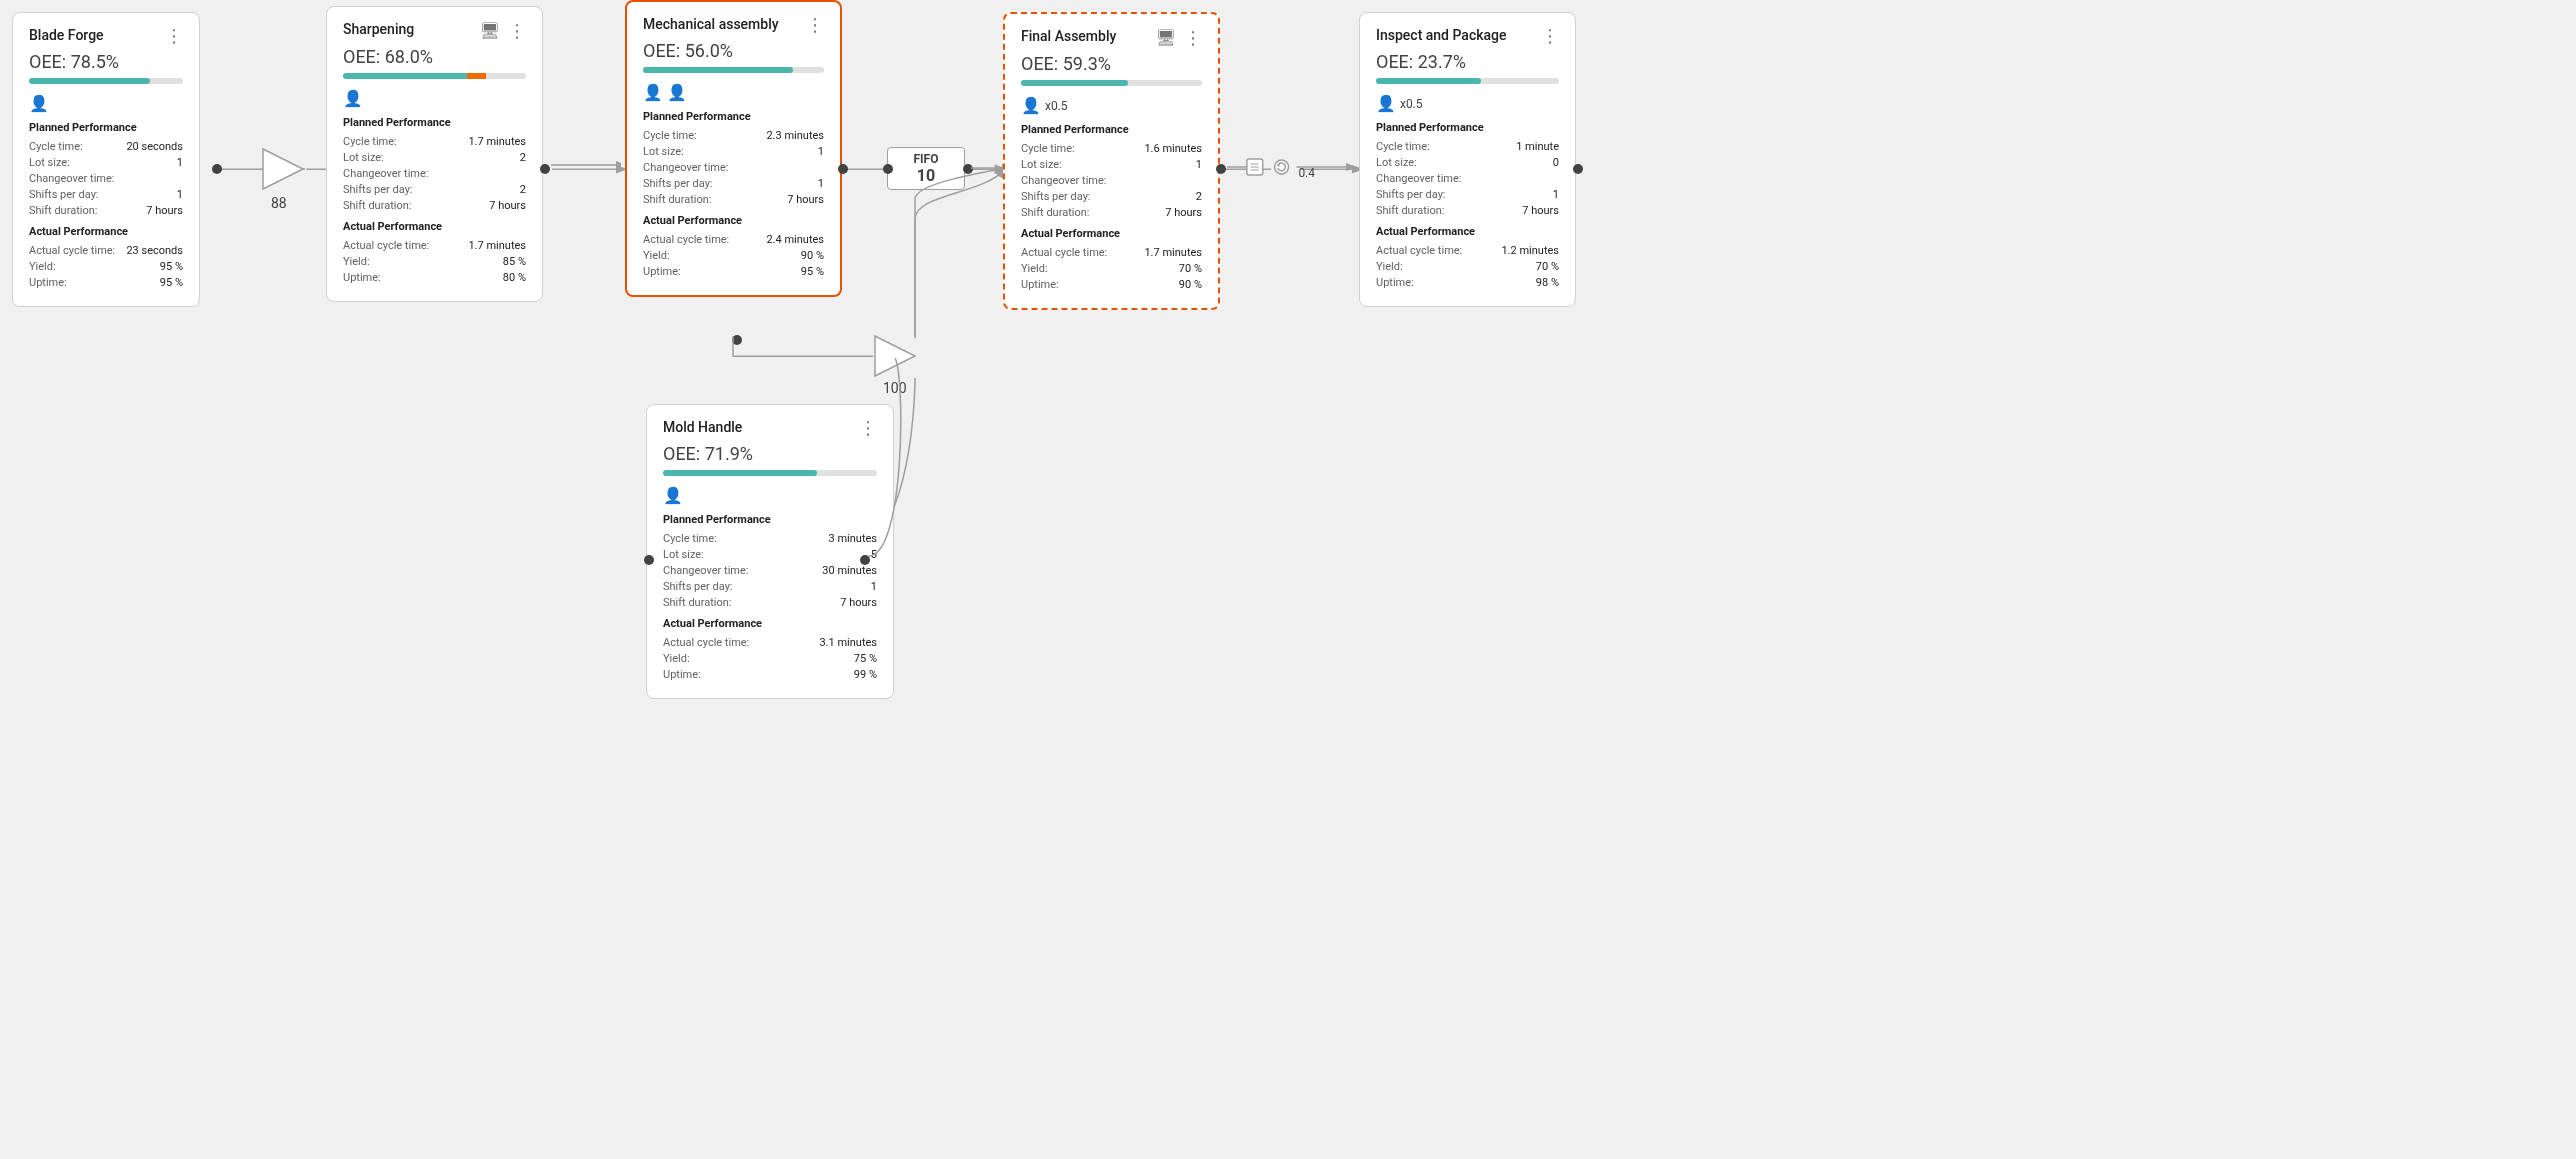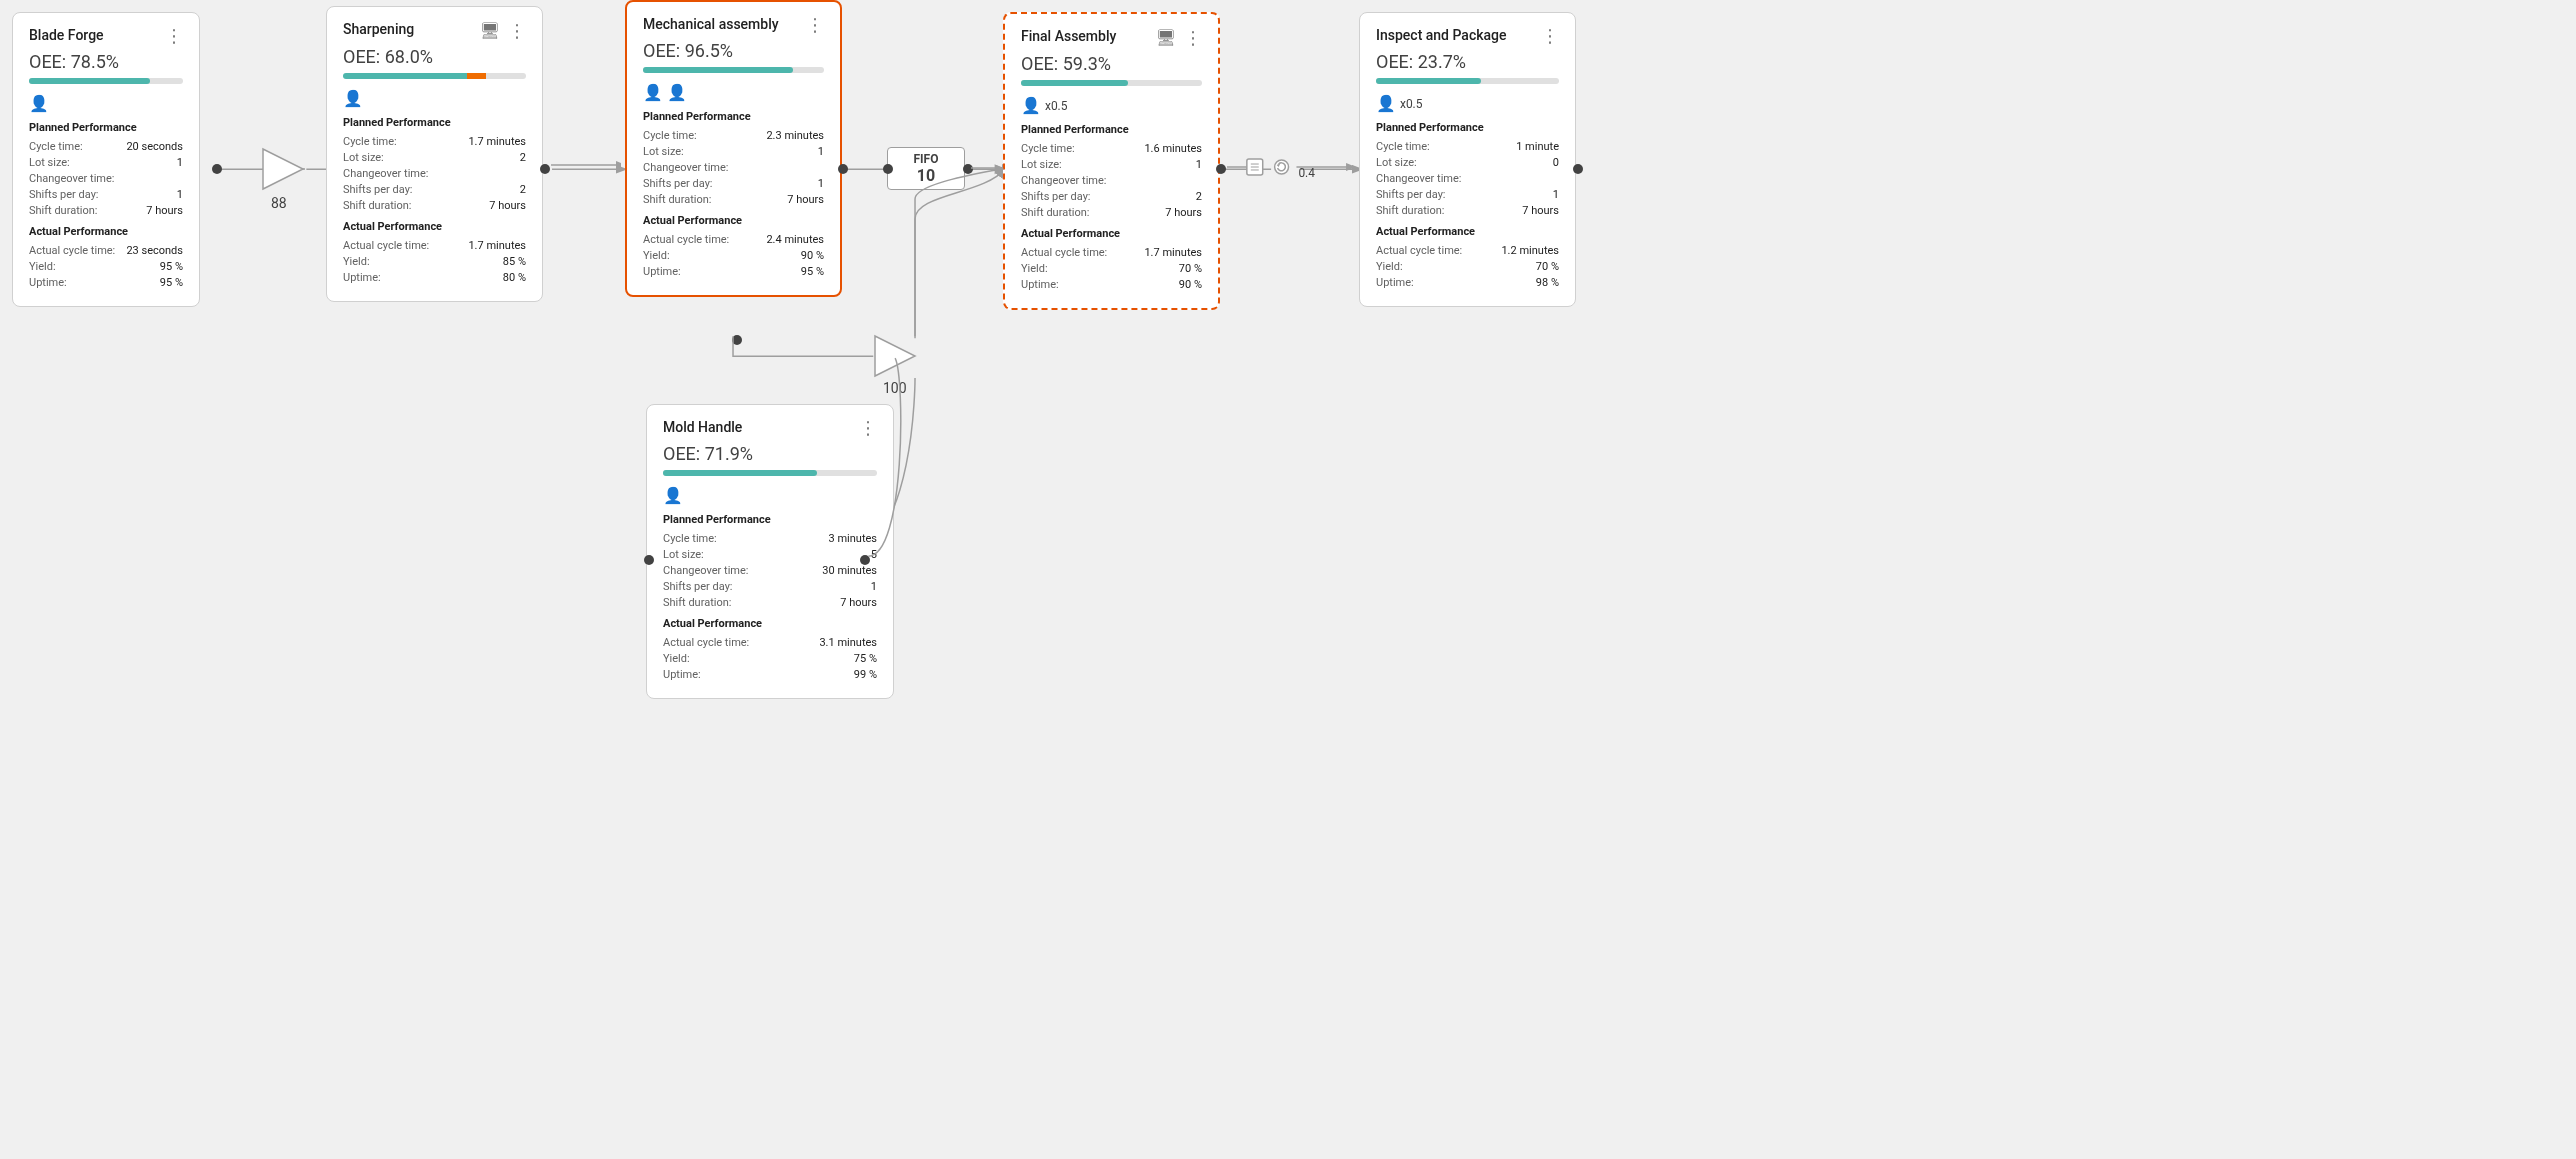--- a/index.html
+++ b/index.html
@@ -304,21 +304,21 @@
       <polygon points="65,2 75,6 65,10" fill="#9e9e9e"></polygon>
     </svg>
   </div>
 
   <div class="station-card highlighted" style="left:625px; top:0; width:217px;">
     <div class="card-header">
       <span class="card-title">Mechanical assembly</span>
       <span class="card-menu">⋮</span>
     </div>
     <div class="oee-row">
-      <span class="oee-value">OEE: 96.5%</span>
+      <span class="oee-value">OEE: 56.0%</span>
     </div>
     <div class="progress-bar-container">
       <div class="progress-bar-fill teal" style="width:83.1%;"></div>
     </div>
     <div class="worker-row">
       <span class="worker-icon">👤</span>
       <span class="worker-icon">👤</span>
     </div>
     <div class="section-title">Planned Performance</div>
     <div class="data-row">

